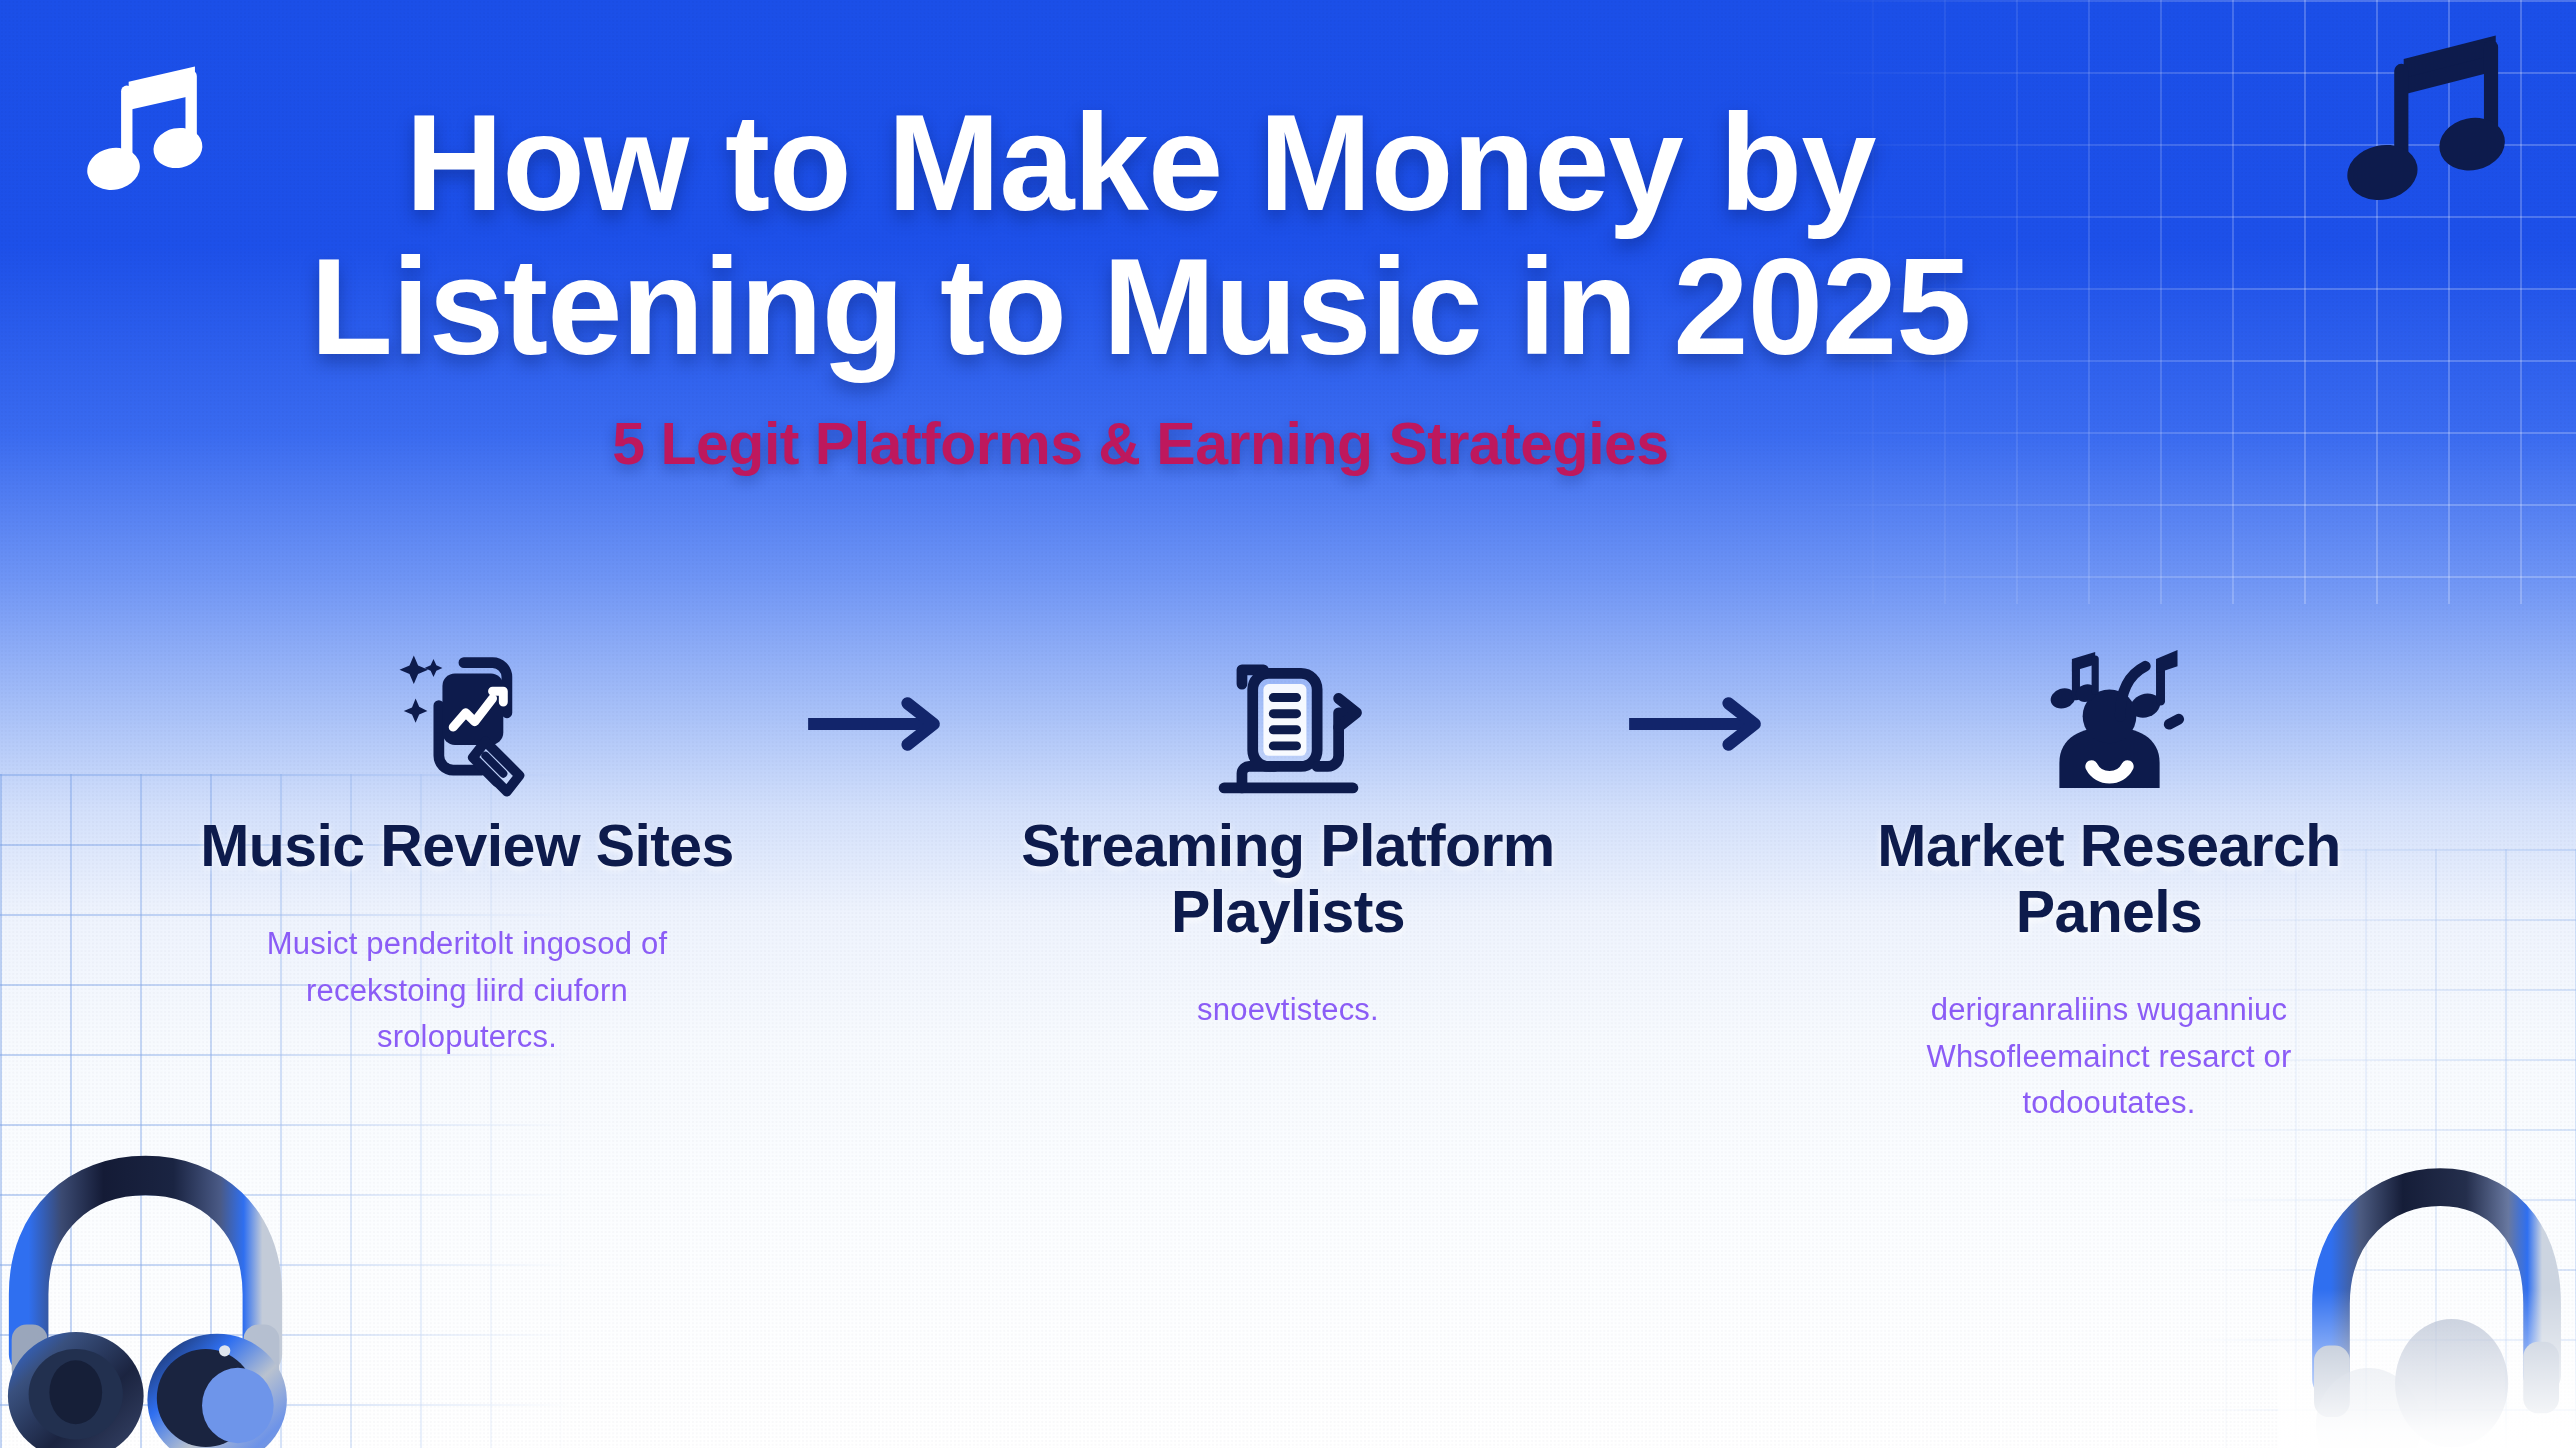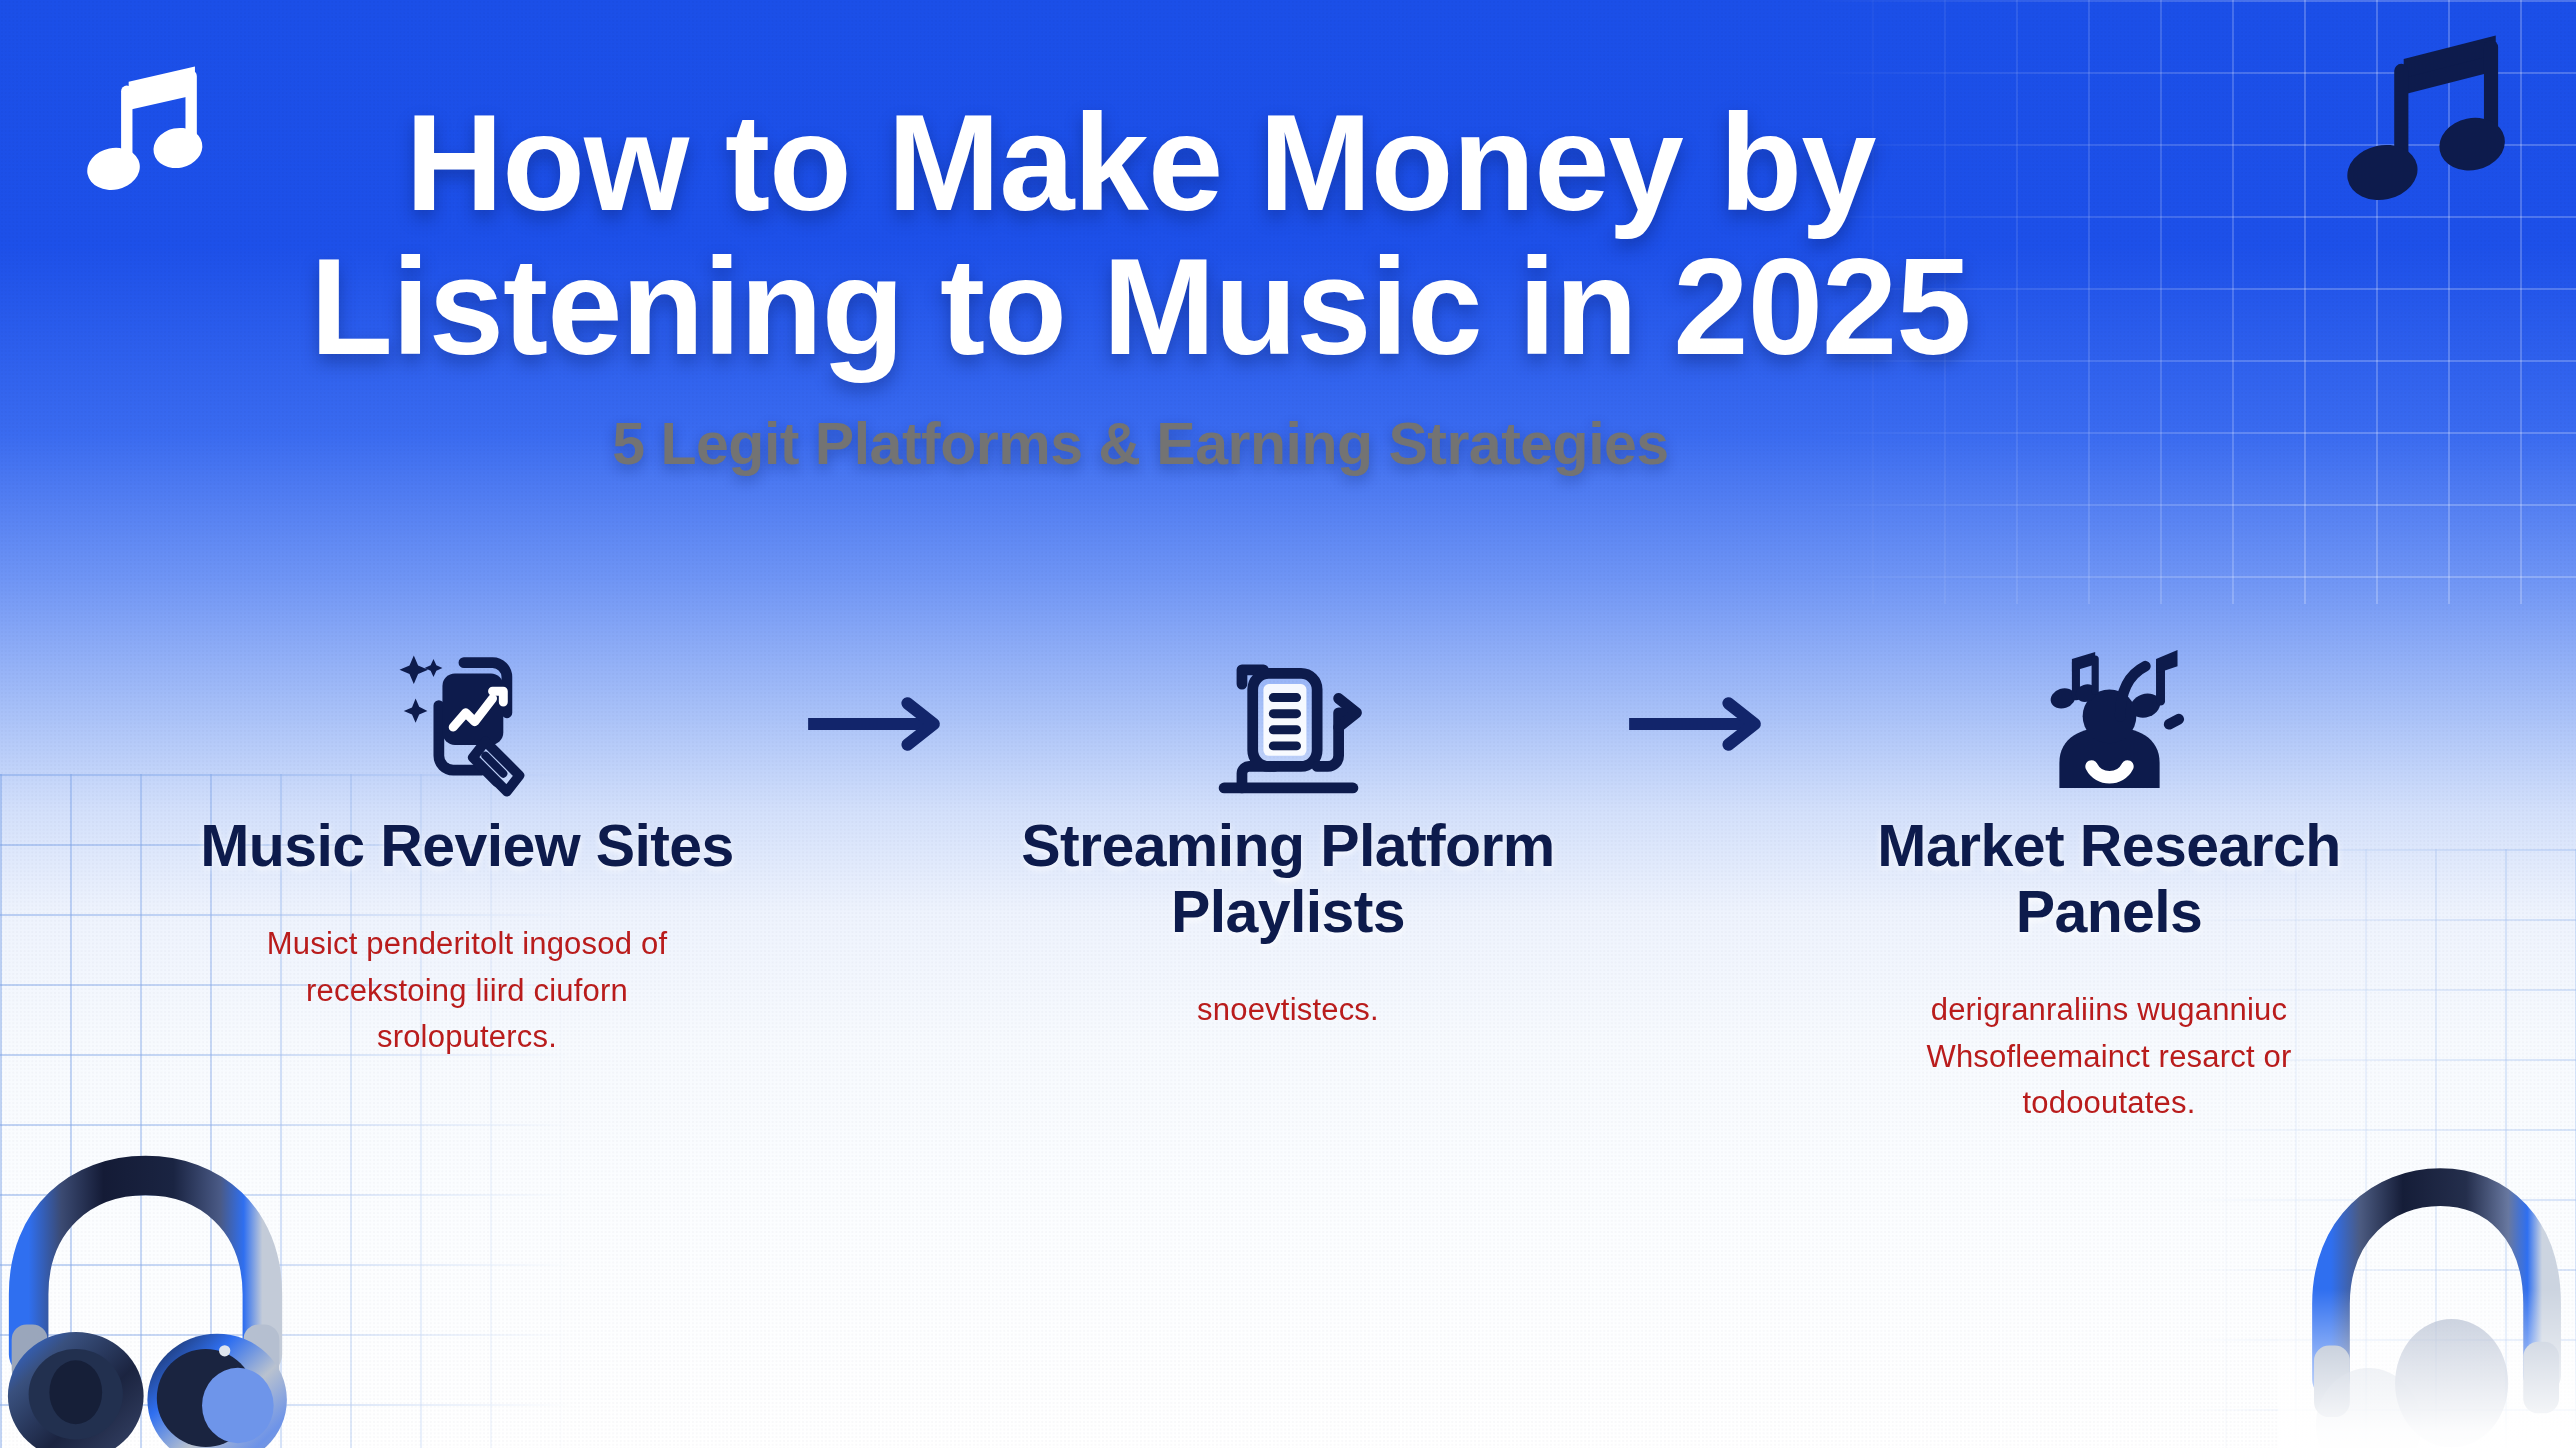--- a/index.html
+++ b/index.html
@@ -70,21 +70,21 @@
     letter-spacing:-0.9px;
     text-shadow:0 7.5px 17px rgba(6,24,90,.38);
     transform:scaleX(.98);
   }
   #title .l{ display:block; white-space:nowrap; }
   #subtitle{
     margin-top:32px;
     text-align:center;
     font-size:59px;
     font-weight:bold;
-    color:#737373;
+    color:#be185d;
     letter-spacing:-0.5px;
     text-shadow:0 4.7px 12.3px rgba(6,24,90,.32);
   }
 
   
   #steps{
     position:absolute; top:634px; left:0; width:2576px;
     display:flex; align-items:flex-start; justify-content:center;
   }
   .step{
@@ -96,21 +96,21 @@
   .step-icon svg{ display:block; }
   .step-title{
     font-size:59px; font-weight:bold; line-height:1.12;
     color:#0d1b4c;
     letter-spacing:-0.6px;
     text-shadow:0 2.8px 7.5px rgba(255,255,255,.8);
   }
   .step-body{
     margin-top:42px;
     font-size:31px; line-height:1.5;
-    color:#b91c1c;
+    color:#8b5cf6;
     max-width:528px;
     letter-spacing:0.2px;
   }
   .step-body span{ display:block; }
   .connector{
     width:236px;
     height:179px;
     display:flex; align-items:center; justify-content:center;
     flex:0 0 auto;
   }

